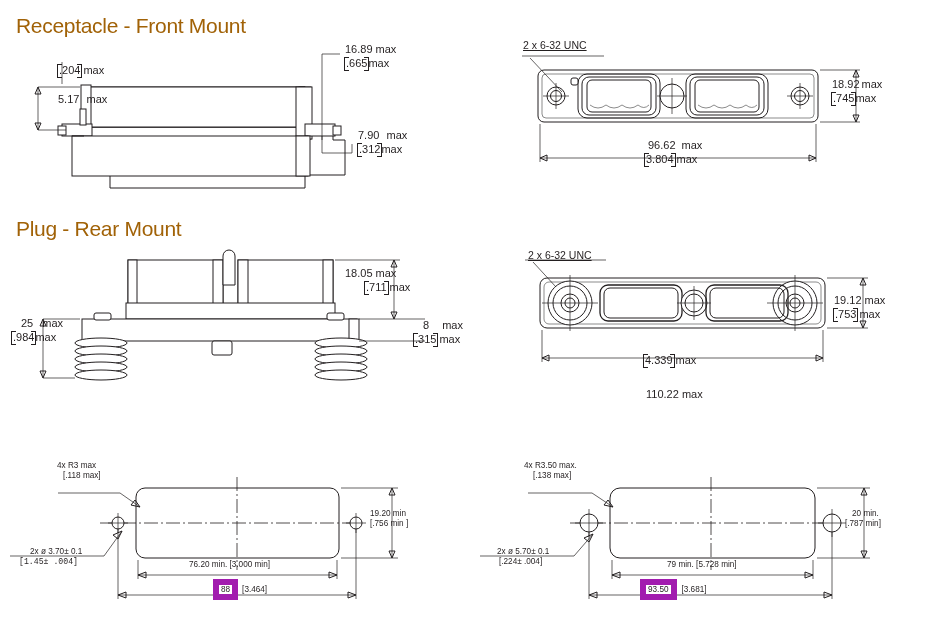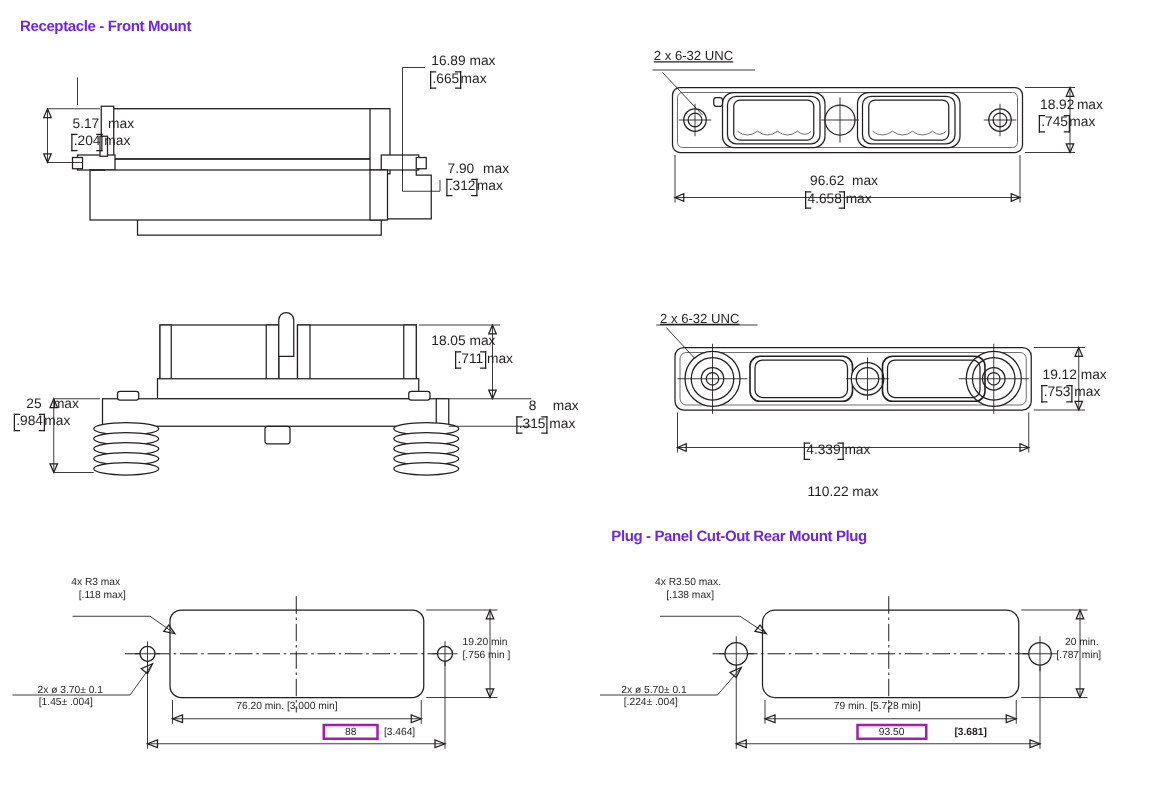--- a/index.html
+++ b/index.html
@@ -17,24 +17,24 @@
   }
   #sheet {
     position: absolute;
     left: 0; top: 0;
     width: 937px;
     height: 628px;
   }
   .heading {
     position: absolute;
     font-family: "Liberation Sans", sans-serif;
-    font-weight: bold;
-    font-size: 12px;
+    font-weight: normal;
+    font-size: 21px;
     letter-spacing: -0.3px;
-    color: #6d28d9;
+    color: #a16207;
     white-space: nowrap;
   }
   #h-recep-front { left: 16px; top: 14px; }
   #h-plug-rear   { left: 16px; top: 217px; }
   #h-recep-cut   { left: 16px; top: 422px; }
   #h-plug-cut    { left: 489px; top: 422px; }
 
   .dimtext {
     position: absolute;
     font-family: "Liberation Sans", sans-serif;
@@ -59,24 +59,23 @@
     top: -1px;
     bottom: -1px;
     width: 4px;
     border-top: 1px solid #231f20;
     border-bottom: 1px solid #231f20;
   }
   .dimtext .br::before { left: -1px; border-left: 1px solid #231f20; }
   .dimtext .br::after  { right: -1px; border-right: 1px solid #231f20; }
 
   .boxed {
-    border: 2px solid #a21caf;
-    padding: 0 16px;
+    border: 6px solid #a21caf;
+    padding: 0 2px;
     display: inline-block;
-    margin-left: 45px;
   }
   .ul { text-decoration: underline; }
 
   svg { display: block; }
   .ln  { fill: none; stroke: #231f20; stroke-width: 1; }
   .ln2 { fill: none; stroke: #231f20; stroke-width: 1.3; }
   .thin{ fill: none; stroke: #5a5a5a; stroke-width: 0.7; }
   .wht { fill: #ffffff; stroke: #231f20; stroke-width: 1; }
   .dash{ fill: none; stroke: #231f20; stroke-width: 0.8; stroke-dasharray: 14 3 2 3; }
   .ext { fill: none; stroke: #231f20; stroke-width: 0.7; }
@@ -128,21 +127,21 @@
 
     <path class="ext" d="M 322,96 L 322,113"></path>
     <path class="ext" d="M 322,113 L 352,113"></path>
     <path class="ext" d="M 352,113 L 352,104"></path>
   </svg>
 
   <div class="dimtext" style="left:58px; top:52px;margin-top:42px;">
     <span>5.17</span>
     <span style="padding-left:4px;">max</span>
   </div>
-  <div class="dimtext" style="left:58px; top:65px;margin-top:43px;">
+  <div class="dimtext" style="left:58px; top:65px;">
     <span class="br">.204</span><span style="padding-left:2px;">max</span>
   </div>
 
   <div class="dimtext" style="left:345px; top:44px;">
     <span></span><span>16.89 max</span>
   </div>
   <div class="dimtext" style="left:345px; top:58px;">
     <span class="br">.665</span><span>max</span>
   </div>
 
@@ -204,23 +203,24 @@
   </div>
   <div class="dimtext" style="left:832px; top:93px;">
     <span class="br">.745</span><span>max</span>
   </div>
 
   <div class="dimtext" style="left:648px; top:140px;">
     <span>96.62</span>
     <span style="padding-left:3px;">max</span>
   </div>
   <div class="dimtext" style="left:645px; top:154px;">
-    <span class="br">4.658</span><span style="padding-left:2px;">max</span>
-  </div>
-
+    <span class="br">3.804</span><span style="padding-left:2px;">max</span>
+  </div>
+
+  <div class="heading" id="h-plug-rear">Plug - Rear Mount</div>
 
   <svg id="svg-plug-side" style="position:absolute;left:0px;top:245px;" width="500" height="140">
 
     <rect class="wht" x="128" y="15" width="95" height="45"></rect>
     <rect class="wht" x="128" y="15" width="9" height="45"></rect>
     <rect class="wht" x="213" y="15" width="10" height="45"></rect>
     <rect class="wht" x="238" y="15" width="95" height="45"></rect>
     <rect class="wht" x="238" y="15" width="10" height="45"></rect>
     <rect class="wht" x="323" y="15" width="10" height="45"></rect>
 
@@ -388,32 +388,31 @@
     <path class="ext" d="M 356,74 L 356,144"></path>
     <path class="ext" d="M 118,140 L 356,140"></path>
     <path class="ln" d="M 118,140 L 126,137 L 126,143 Z" fill="#231f20"></path>
     <path class="ln" d="M 356,140 L 348,137 L 348,143 Z" fill="#231f20"></path>
   </svg>
 
   <div class="dimtext small" style="left:57px; top:461px;">4x R3 max</div>
   <div class="dimtext small" style="left:63px; top:471px;">[.118 max]</div>
 
   <div class="dimtext small" style="left:30px; top:547px;">2x ø 3.70± 0.1</div>
-  <div class="dimtext small" style="left:31px; top:557px;">[1.45± .004]</div>
+  <div class="dimtext small" style="left:19px; top:557px;font-family:Liberation Mono, monospace;">[1.45± .004]</div>
 
   <div class="dimtext small" style="left:370px; top:509px;">19.20 min</div>
   <div class="dimtext small" style="left:370px; top:519px;">[.756 min ]</div>
 
   <div class="dimtext small" style="left:189px; top:560px;">76.20 min. [3.000 min]</div>
 
   <div class="dimtext small" style="left:213px; top:579px;">
     <span class="boxed">88</span><span style="padding-left:4px;">[3.464]</span>
   </div>
 
-  <div class="heading" id="h-plug-cut">Plug - Panel Cut-Out Rear Mount Plug</div>
 
   <svg id="svg-plug-cutout" style="position:absolute;left:470px;top:455px;" width="467" height="160">
 
     <rect class="wht" x="140" y="33" width="205" height="70" rx="10" ry="10"></rect>
 
     <path class="dash" d="M 100,68 L 370,68"></path>
 
     <path class="dash" d="M 241,22 L 241,115"></path>
 
     <circle class="wht" cx="119" cy="68" r="9"></circle>
@@ -452,16 +451,16 @@
 
   <div class="dimtext small" style="left:497px; top:547px;">2x ø 5.70± 0.1</div>
   <div class="dimtext small" style="left:499px; top:557px;text-align:right;">[.224± .004]</div>
 
   <div class="dimtext small" style="left:852px; top:509px;">20 min.</div>
   <div class="dimtext small" style="left:845px; top:519px;">[.787 min]</div>
 
   <div class="dimtext small" style="left:667px; top:560px;">79 min. [5.728 min]</div>
 
   <div class="dimtext small" style="left:640px; top:579px;">
-    <span class="boxed">93.50</span><span style="padding-left:22px;font-weight:bold;">[3.681]</span>
+    <span class="boxed">93.50</span><span style="padding-left:5px;">[3.681]</span>
   </div>
 
 </div>
 
 </body></html>

